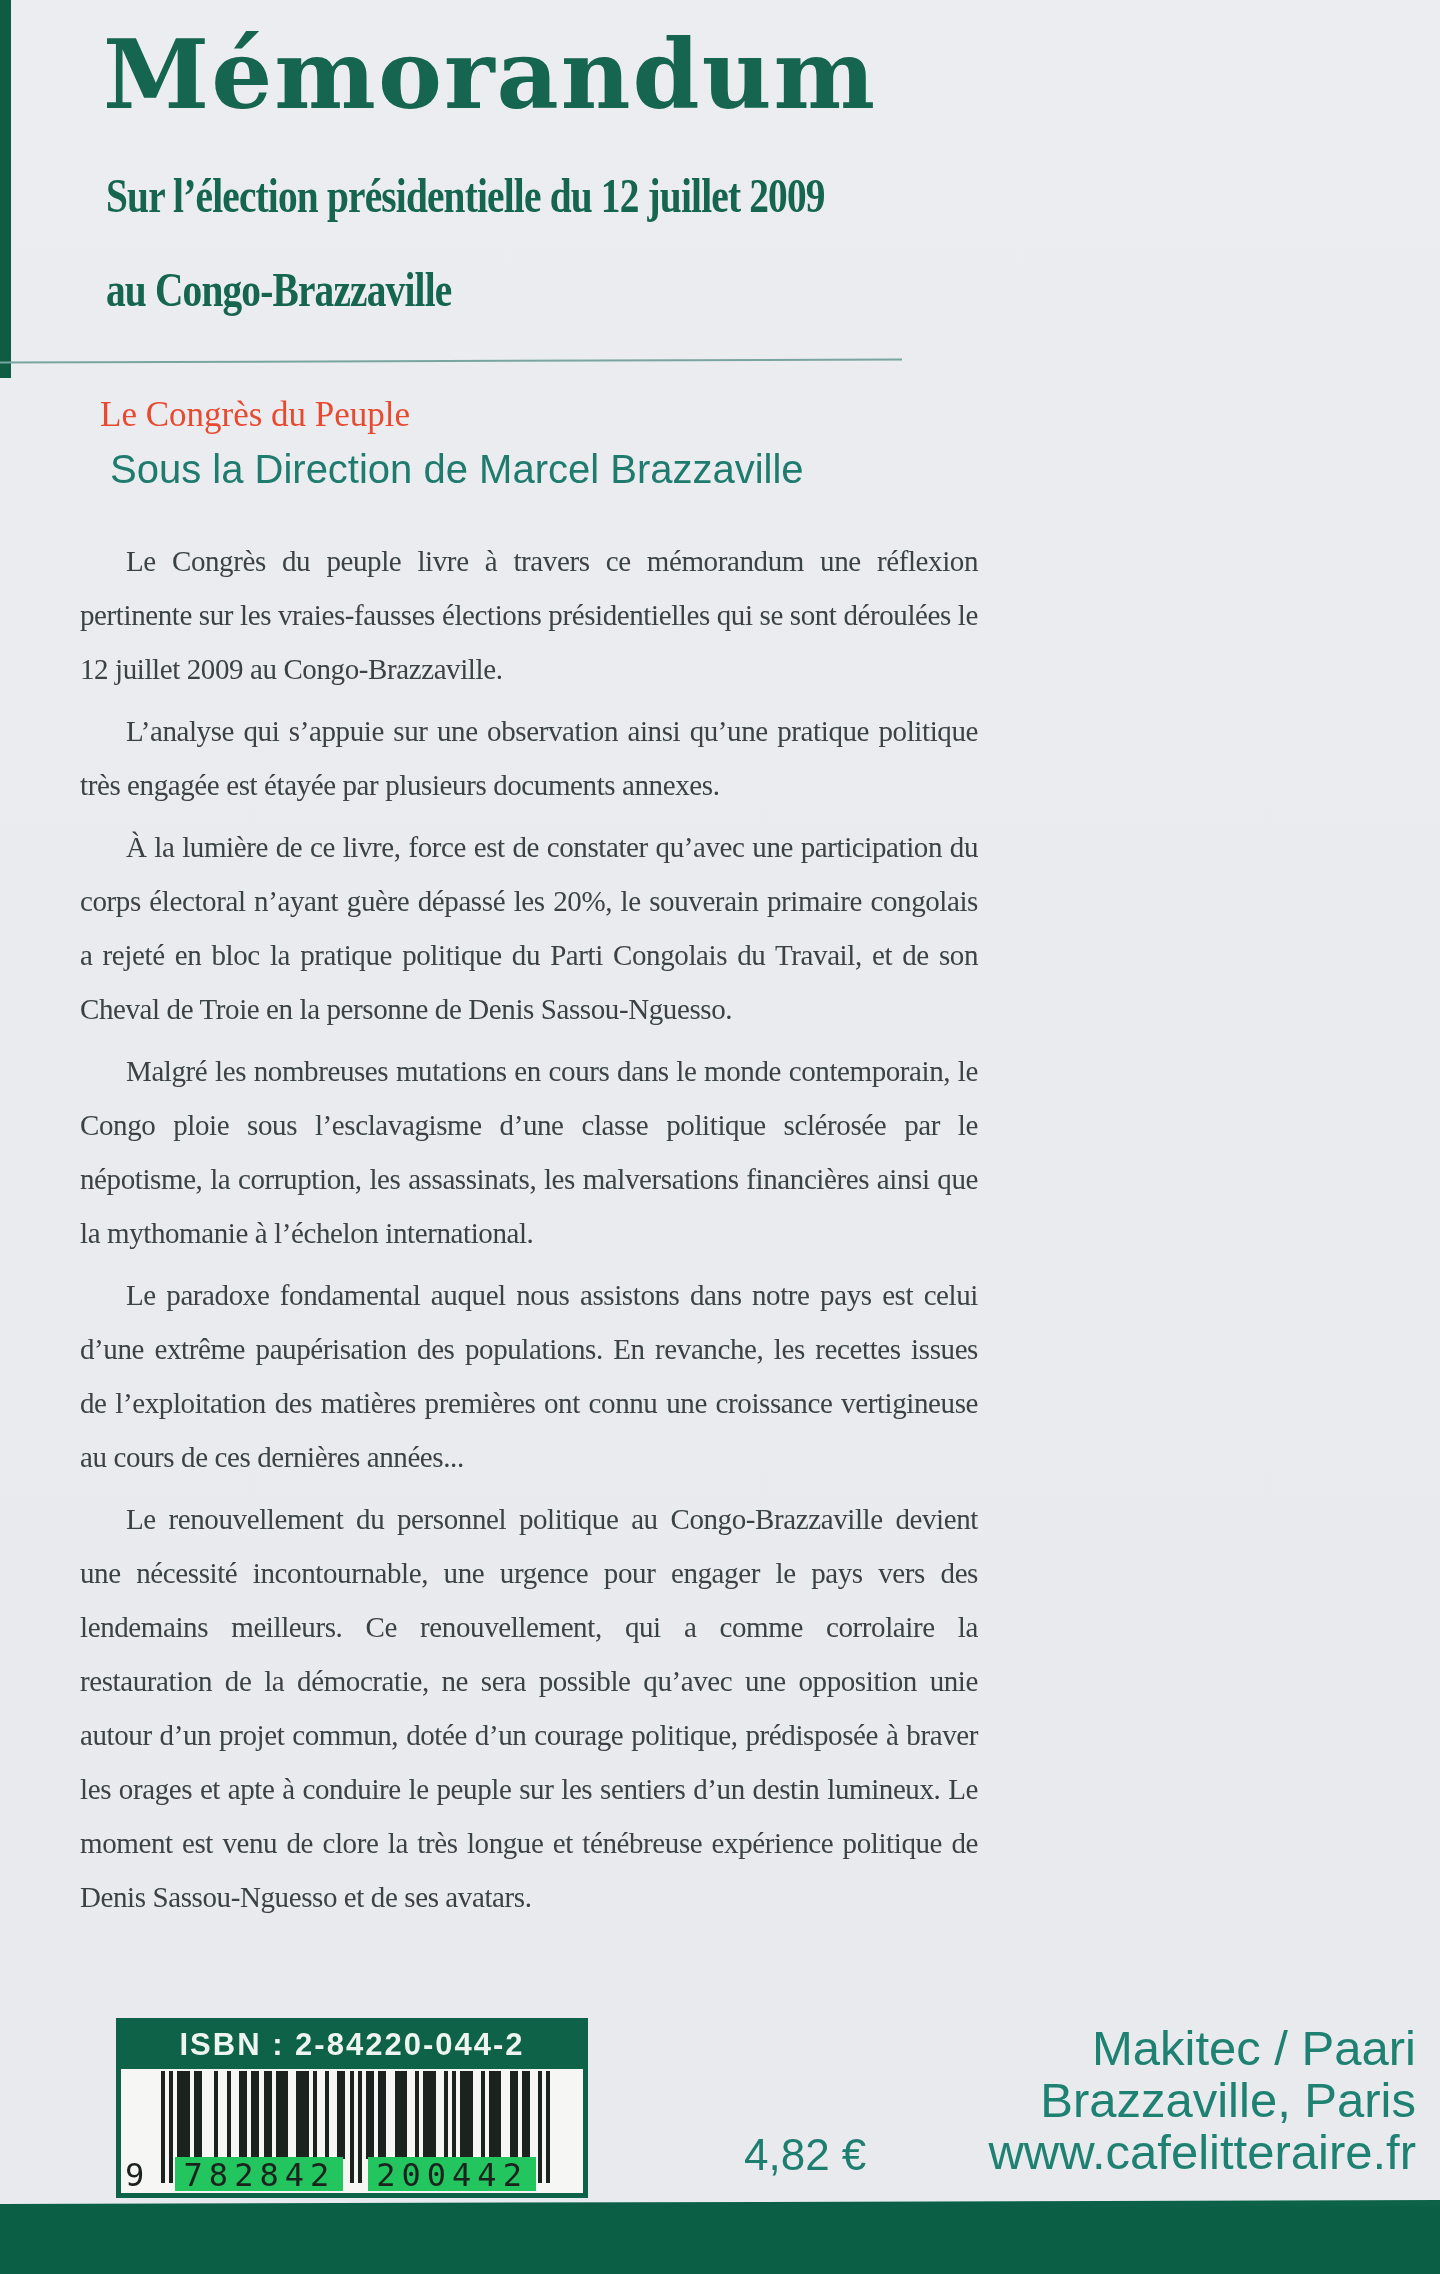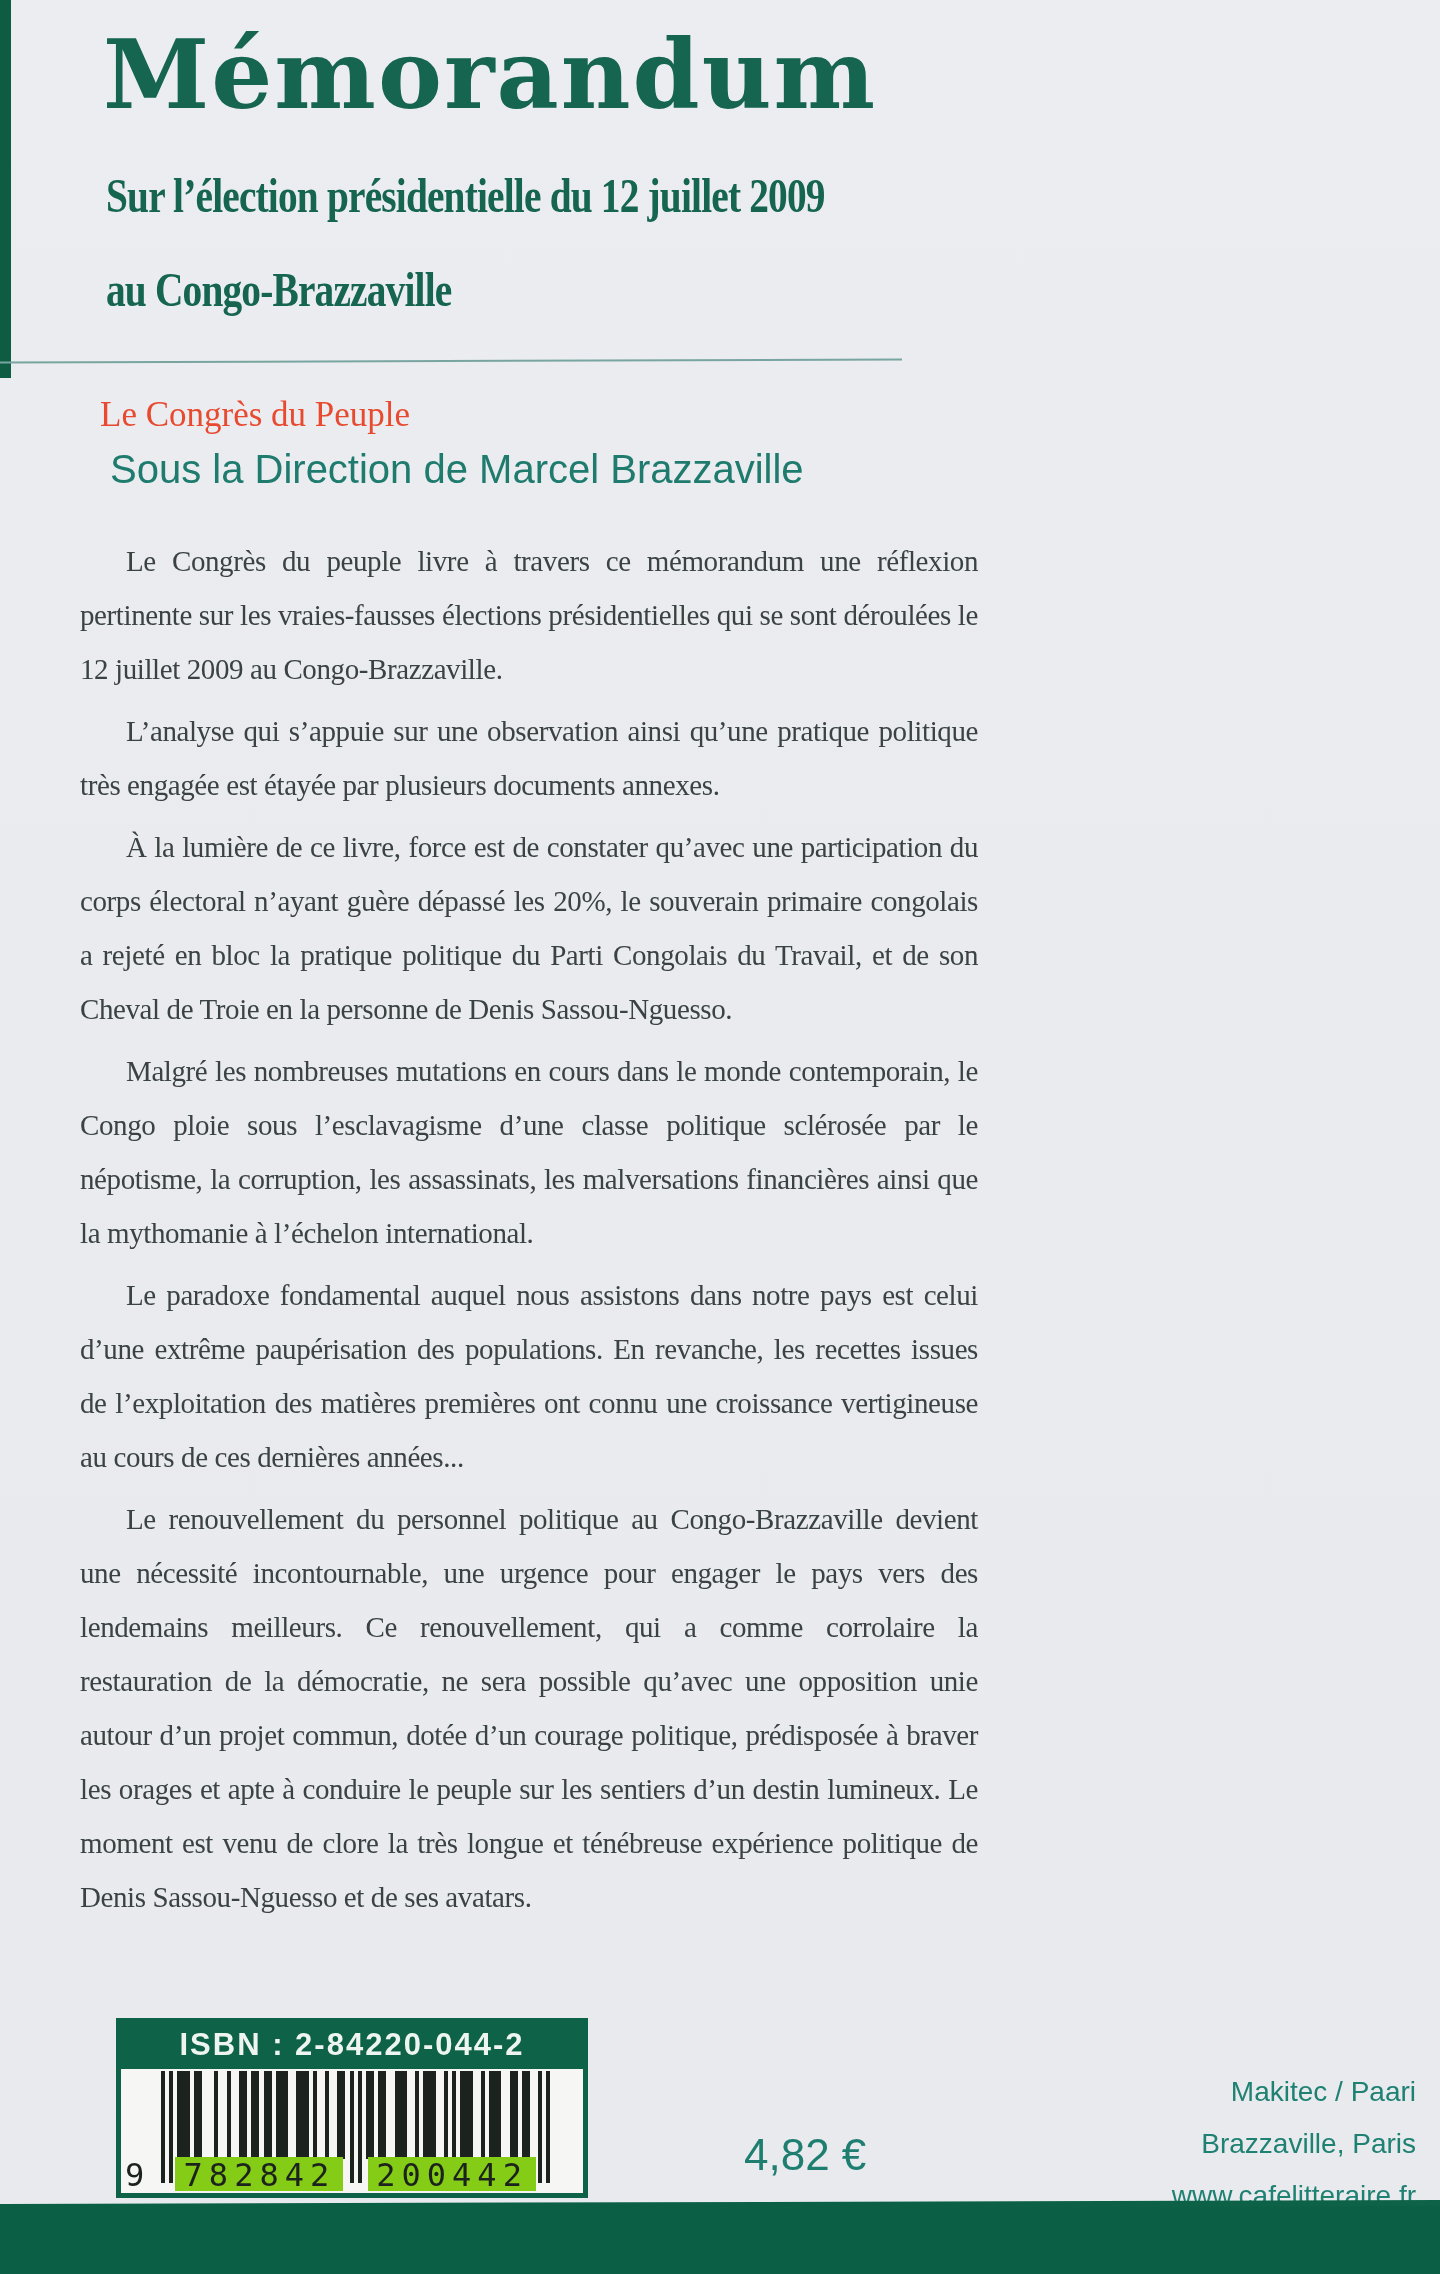--- a/index.html
+++ b/index.html
@@ -87,21 +87,21 @@
   }
   .barcode{
     position:relative;height:122px;margin:2px 28px 0 40px;
   }
   .bars{position:absolute;left:0;top:0;height:100%;}
   .bar{position:absolute;top:0;background:#1c221e;}
   .bar.data{height:88px;}
   .bar.guard{height:112px;}
   .digit-group{
     position:absolute;bottom:2px;height:34px;
-    background:#84cc16;
+    background:#22c55e;
     font-family:"DejaVu Sans Mono", monospace;
     font-size:32px;color:#1c221e;
     display:flex;align-items:flex-end;justify-content:center;
     letter-spacing:6px;
     line-height:32px;
   }
   .digit-first{
     position:absolute;left:-36px;bottom:2px;
     font-family:"DejaVu Sans Mono", monospace;
     font-size:32px;color:#1c221e;line-height:32px;
@@ -109,23 +109,22 @@
 
   
   .price{
     position:absolute;left:744px;top:2130px;
     font-family:"Liberation Sans", sans-serif;
     font-size:44px;color:#1e7e70;
   }
   .publisher{
     position:absolute;right:40px;top:2022px;width:600px;
     font-family:"Liberation Sans", sans-serif;
-    font-size:28px;line-height:52px;color:#1e8172;
+    font-size:49px;line-height:52px;color:#1e8172;
     text-align:right;
-    margin-top:44px;
   }
 
   
   .bottom-band{
     position:absolute;left:0;bottom:0;width:1440px;height:68px;
     background:#0b5f45;
   }
   .bottom-band::before{
     content:"";position:absolute;left:0;top:-4px;width:100%;height:6px;
     background:linear-gradient(90deg,#0b5f45 60%, #0d6247 100%);

